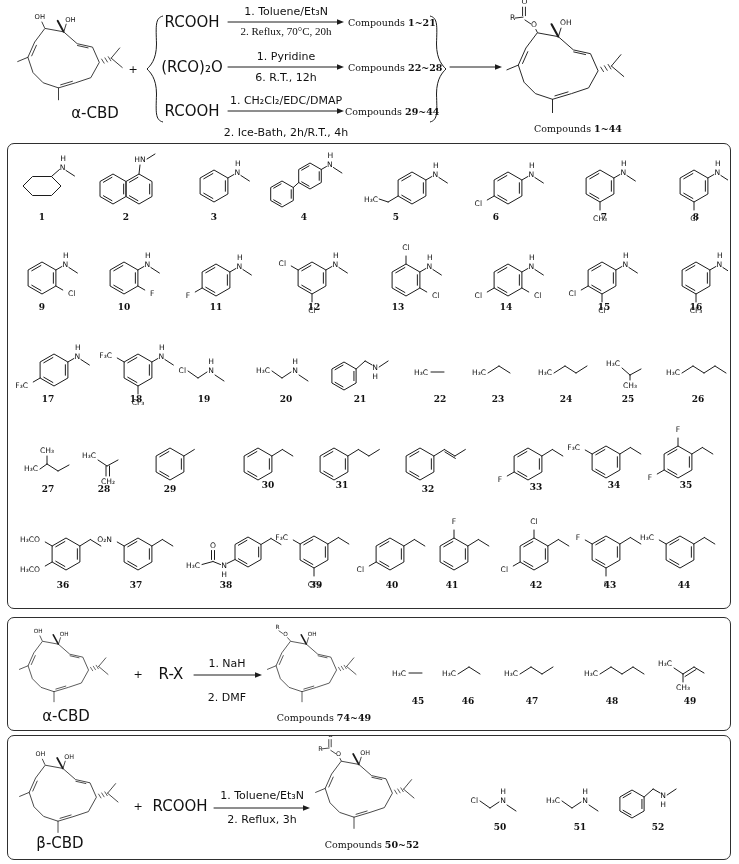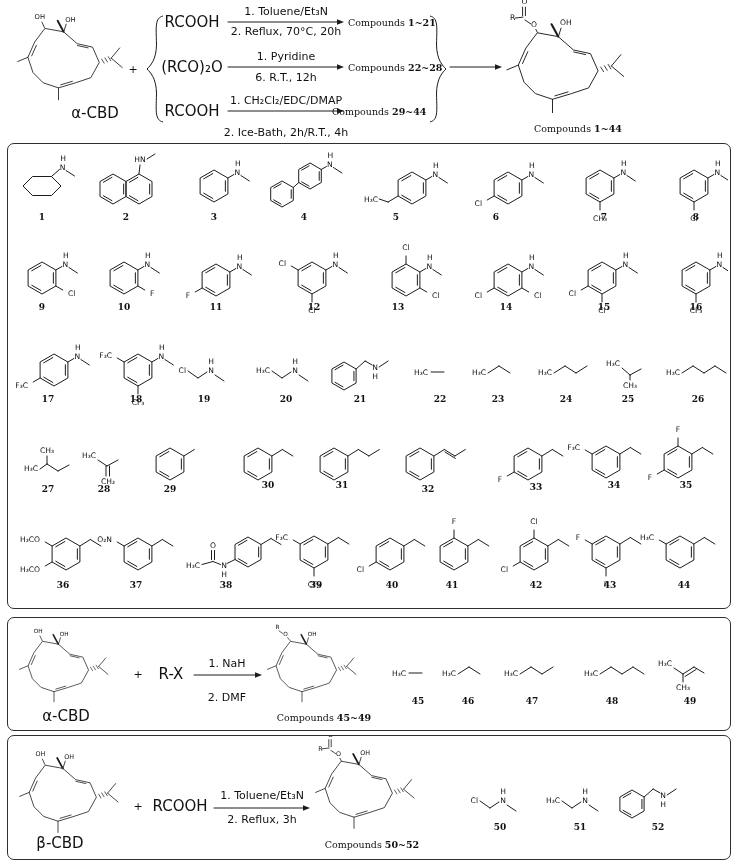--- a/index.html
+++ b/index.html
@@ -73,32 +73,32 @@
           <text x="30.5" y="18" font-size="8" text-anchor="middle" fill="#111" font-family="&quot;DejaVu Sans&quot;,sans-serif" font-weight="normal">O</text>
           <line x1="32.5" y1="20.5" x2="34" y2="23.5" stroke="#1c1c1c" stroke-width="1" stroke-linecap="round"></line>
         </g>
       </svg>
     <div class="t big" style="left:95px;top:113px;">α-CBD</div>
     <div class="t plus" style="left:133px;top:69px;">+</div>
     <div class="t big" style="left:192px;top:22px;">RCOOH</div>
     <div class="t big" style="left:192px;top:67px;">(RCO)₂O</div>
     <div class="t big" style="left:192px;top:111px;">RCOOH</div>
     <div class="t" style="left:286px;top:11px;">1. Toluene/Et₃N</div>
-    <div class="t" style="left:286px;top:31px;">2. Reflux, 70°C, 20h</div>
+    <div class="t" style="left:286px;top:31px;font-family:Liberation Serif, serif;">2. Reflux, 70°C, 20h</div>
     <div class="t" style="left:286px;top:56px;">1. Pyridine</div>
     <div class="t" style="left:286px;top:77px;">6. R.T., 12h</div>
     <div class="t" style="left:286px;top:100px;">1. CH₂Cl₂/EDC/DMAP</div>
     <div class="t" style="left:286px;top:132px;">2. Ice-Bath, 2h/R.T., 4h</div>
     <div class="t l serif" style="left:348px;top:22px;">
       <span>Compounds</span>&nbsp;<b>1~21</b>
     </div>
     <div class="t l serif" style="left:348px;top:67px;">
       <span>Compounds</span>&nbsp;<b>22~28</b>
     </div>
-    <div class="t l serif" style="left:332px;top:111px;">
+    <div class="t l serif" style="left:345px;top:111px;">
       <span>Compounds</span>&nbsp;<b>29~44</b>
     </div>
     <div class="t serif" style="left:578px;top:128px;">
       <span>Compounds</span>&nbsp;<b>1~44</b>
     </div>
   </div>
 
   <div class="box" style="left:7px;top:143px;width:722px;height:464px;">
     <svg id="svg-box1" class="layer" width="720" height="462">
         <g>
@@ -693,21 +693,21 @@
           <line x1="686" y1="49" x2="696" y2="55" stroke="#1c1c1c" stroke-width="1" stroke-linecap="round"></line>
           <text x="682" y="86" font-size="9" text-anchor="middle" fill="#111" font-family="&quot;DejaVu Serif&quot;,serif" font-weight="bold">49</text>
         </g>
       </svg>
     <div class="t big" style="left:58px;top:98px;">α-CBD</div>
     <div class="t plus" style="left:130px;top:56px;">+</div>
     <div class="t big" style="left:163px;top:56px;">R-X</div>
     <div class="t" style="left:219px;top:45px;">1. NaH</div>
     <div class="t" style="left:219px;top:79px;">2. DMF</div>
     <div class="t serif" style="left:316px;top:99px;">
-      <span>Compounds</span>&nbsp;<b>45~49</b>
+      <span>Compounds</span>&nbsp;<b>74~49</b>
     </div>
   </div>
 
   <div class="box" style="left:7px;top:735px;width:722px;height:123px;">
     <svg id="svg-box3" class="layer" width="720" height="121">
         <g transform="translate(10,10) scale(0.8)">
           <path d="M34.0,24.0L56.0,28.0L72.0,42.0L90.0,46.0L98.0,64.0L88.0,82.0L70.0,88.0L50.0,94.0L32.0,88.0L20.0,76.0L14.0,58.0L22.0,40.0Z" fill="none" stroke="#1c1c1c" stroke-width="1" stroke-linejoin="round"></path>
           <line x1="72.34559999999999" y1="44.1468" x2="84.79440000000001" y2="46.9132" stroke="#1c1c1c" stroke-width="1" stroke-linecap="round"></line>
           <line x1="66.376" y1="86.2252" x2="52.544" y2="90.3748" stroke="#1c1c1c" stroke-width="1" stroke-linecap="round"></line>
           <line x1="18.4736" y1="56.3044" x2="24.0064" y2="43.8556" stroke="#1c1c1c" stroke-width="1" stroke-linecap="round"></line>

